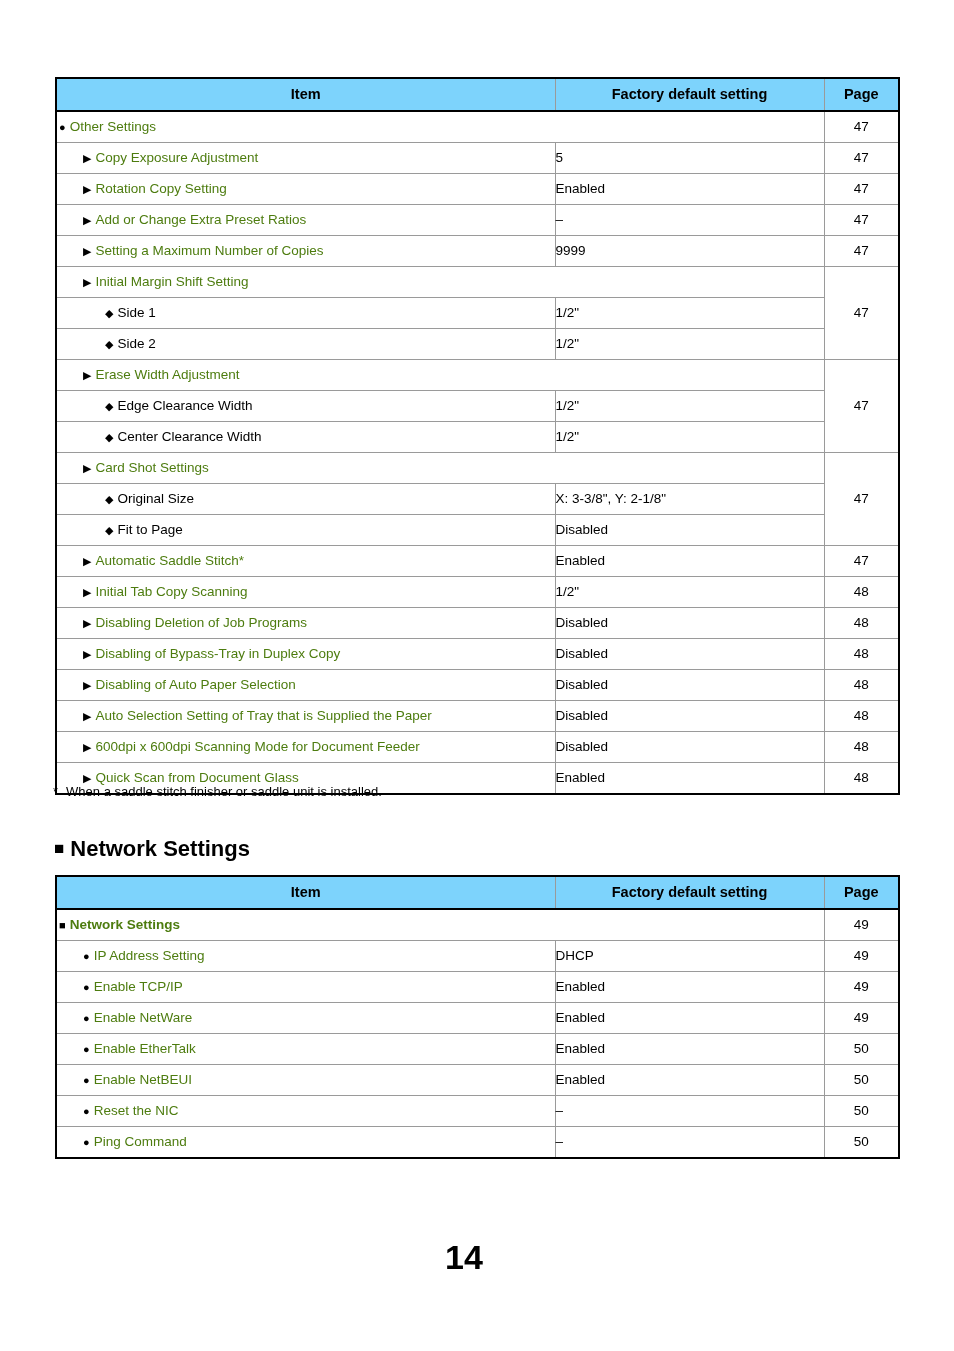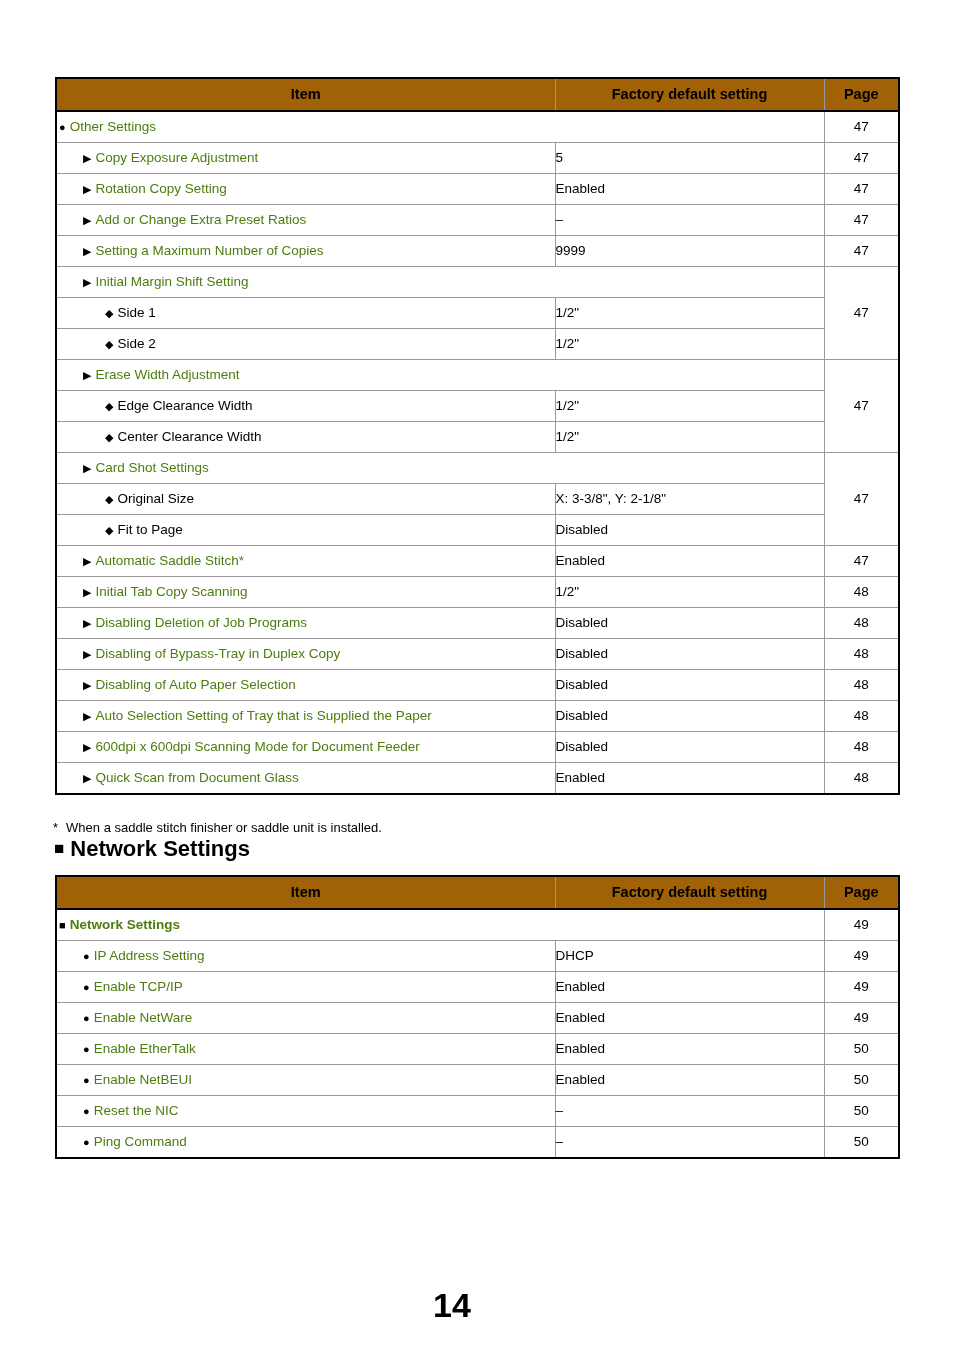--- a/index.html
+++ b/index.html
@@ -41,21 +41,21 @@
     border: 1px solid #9a9a9a;
     padding: 0;
     vertical-align: middle;
     font-size: 13.5px;
     line-height: 1.25;
     color: #000000;
     background: #ffffff;
   }
 
   table.ref thead th {
-    background: #a16207;
+    background: #7dd3fc;
     font-weight: bold;
     text-align: center;
     height: 31px;
     font-size: 14.5px;
     border-bottom: 2px solid #000000;
   }
 
   table.ref tbody tr td { height: 30px; }
 
   
@@ -117,24 +117,24 @@
   
   .page-number {
     font-size: 34px;
     font-weight: bold;
     color: #000000;
     text-align: center;
   }
 
   
   #table-copy-other-settings { position: absolute; left: 55px; top: 77px; }
-  #footnote-saddle           { position: absolute; left: 53px; top: 784px; margin-top: 36px; }
+  #footnote-saddle           { position: absolute; left: 53px; top: 784px; }
   #heading-network           { position: absolute; left: 54px; top: 836px; }
   #table-network-settings    { position: absolute; left: 55px; top: 875px; }
-  #page-number-footer        { position: absolute; left: 0; top: 1238px; width: 904px; margin-top: 48px; }
+  #page-number-footer        { position: absolute; left: 12px; top: 1238px; width: 904px; }
 </style>
 </head>
 <body>
 
 <div class="page">
 
   <div id="table-copy-other-settings">
     <table class="ref">
       <colgroup>
         <col class="c-item">

